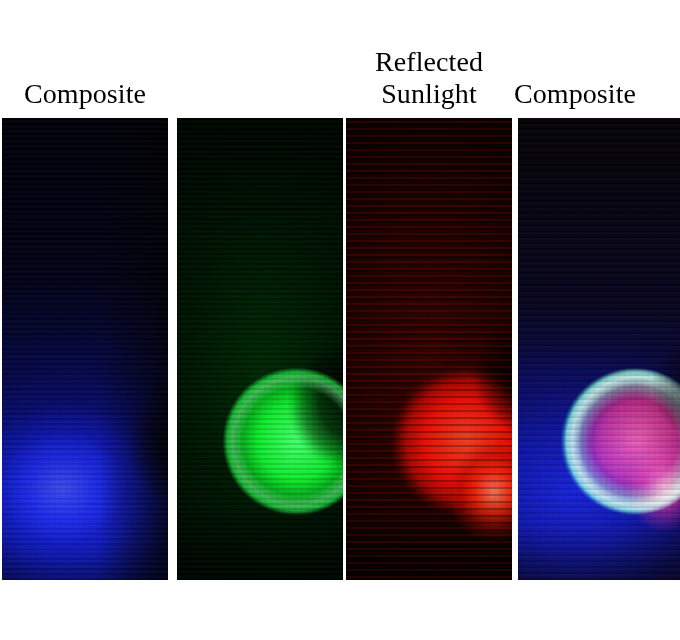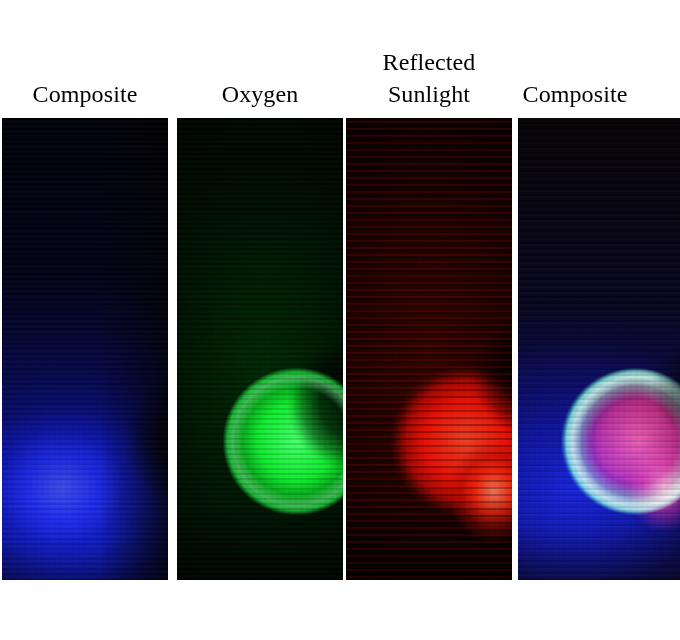--- a/index.html
+++ b/index.html
@@ -20,21 +20,21 @@
     height: 640px;
     background: #ffffff;
   }
 
   
   .panel-label {
     position: absolute;
     text-align: center;
     color: #000000;
     font-family: "Liberation Serif", "DejaVu Serif", serif;
-    font-size: 24px;
+    font-size: 28px;
     line-height: 32px;
     font-weight: 400;
     white-space: pre-line;
     letter-spacing: 0.1px;
   }
 
   
   .panel {
     position: absolute;
     top: 118px;
@@ -66,21 +66,20 @@
     opacity: 0.85;
   }
 </style>
 </head>
 <body>
 
 <div id="figure">
 
   <div class="panel-label" style="left:2px; top:78px; width:166px;">Composite</div>
 
-  <div class="panel-label" style="left:177px; top:78px; width:166px;">Oxygen</div>
 
   <div class="panel-label" style="left:346px; top:46px; width:166px;">Reflected
 Sunlight</div>
 
   <div class="panel-label" style="left:492px; top:78px; width:166px;">Composite</div>
 
   <div class="panel" style="left:2px; width:166px; background:#000008;">
 
     <div class="layer" style="background:
            radial-gradient(ellipse 150% 42% at 40% 82%, rgba(30,50,255,0.98) 0%, rgba(20,35,235,0.80) 26%, rgba(12,20,190,0.46) 48%, rgba(6,10,120,0.20) 68%, rgba(0,0,40,0) 88%);"></div>

